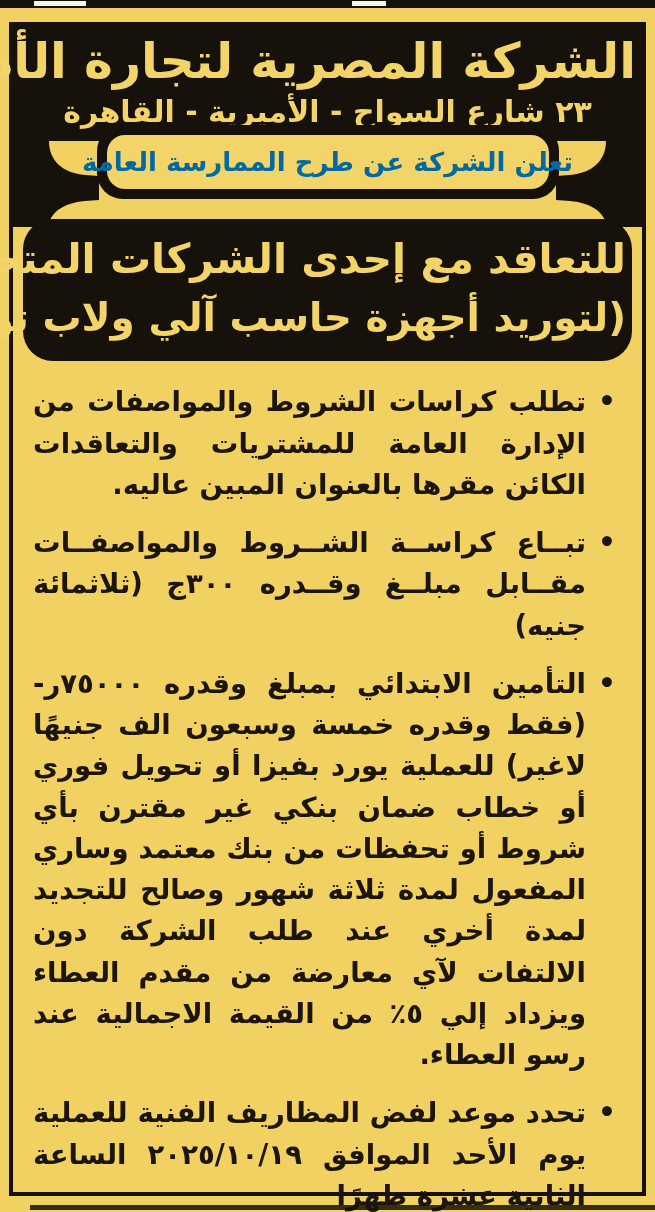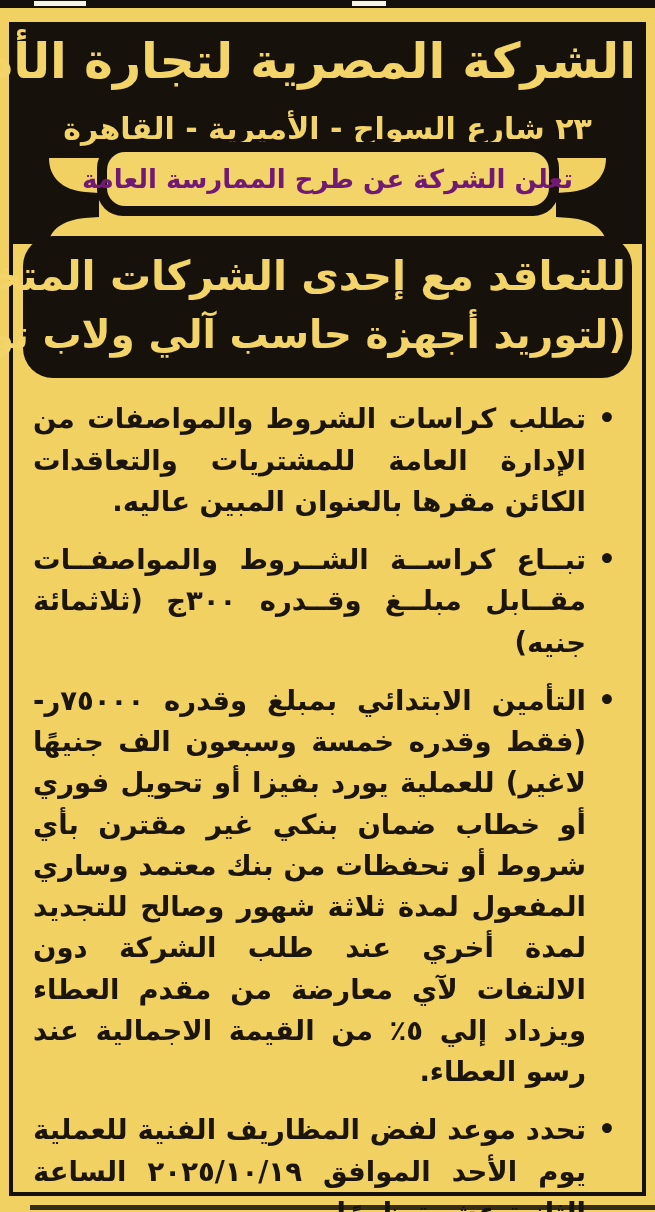--- a/index.html
+++ b/index.html
@@ -27,37 +27,37 @@
   
   .header-box{
     background:#17110c;color:#f2d468;text-align:center;
     padding:8px 6px 12px;position:relative;
   }
   .company-name{
     font-size:49px;font-weight:bold;line-height:1.15;white-space:nowrap;
     letter-spacing:-1px;
   }
   .company-address{
-    font-size:30px;font-weight:bold;margin-top:21px;white-space:nowrap;
+    font-size:30px;font-weight:bold;margin-top:4px;white-space:nowrap;
   }
 
   
   .pill-zone{position:relative;height:64px;}
   .bracket{position:absolute;top:0;width:86px;height:86px;z-index:1;}
   .bracket.left{left:0;}
   .bracket.right{right:0;transform:scaleX(-1);}
   .center-tab{
     position:absolute;top:-16px;left:50%;transform:translateX(-50%);
     width:462px;height:74px;background:#17110c;border-radius:26px;z-index:2;
   }
   .announce-pill{
     position:absolute;top:10px;right:10px;left:10px;bottom:10px;
     background:#f2d468;border-radius:18px;
     display:flex;align-items:center;justify-content:center;
-    color:#701a75;font-size:26px;font-weight:bold;white-space:nowrap;
+    color:#0369a1;font-size:26px;font-weight:bold;white-space:nowrap;
   }
 
   
   .subject-box{
     background:#17110c;color:#f2d468;border-radius:30px;
     margin:14px 10px 0;text-align:center;padding:14px 6px 18px;
     position:relative;z-index:3;
   }
   .subject-line1{font-size:41px;font-weight:bold;line-height:1.3;white-space:nowrap;}
   .subject-line2{font-size:39px;font-weight:bold;line-height:1.3;white-space:nowrap;margin-top:6px;}

